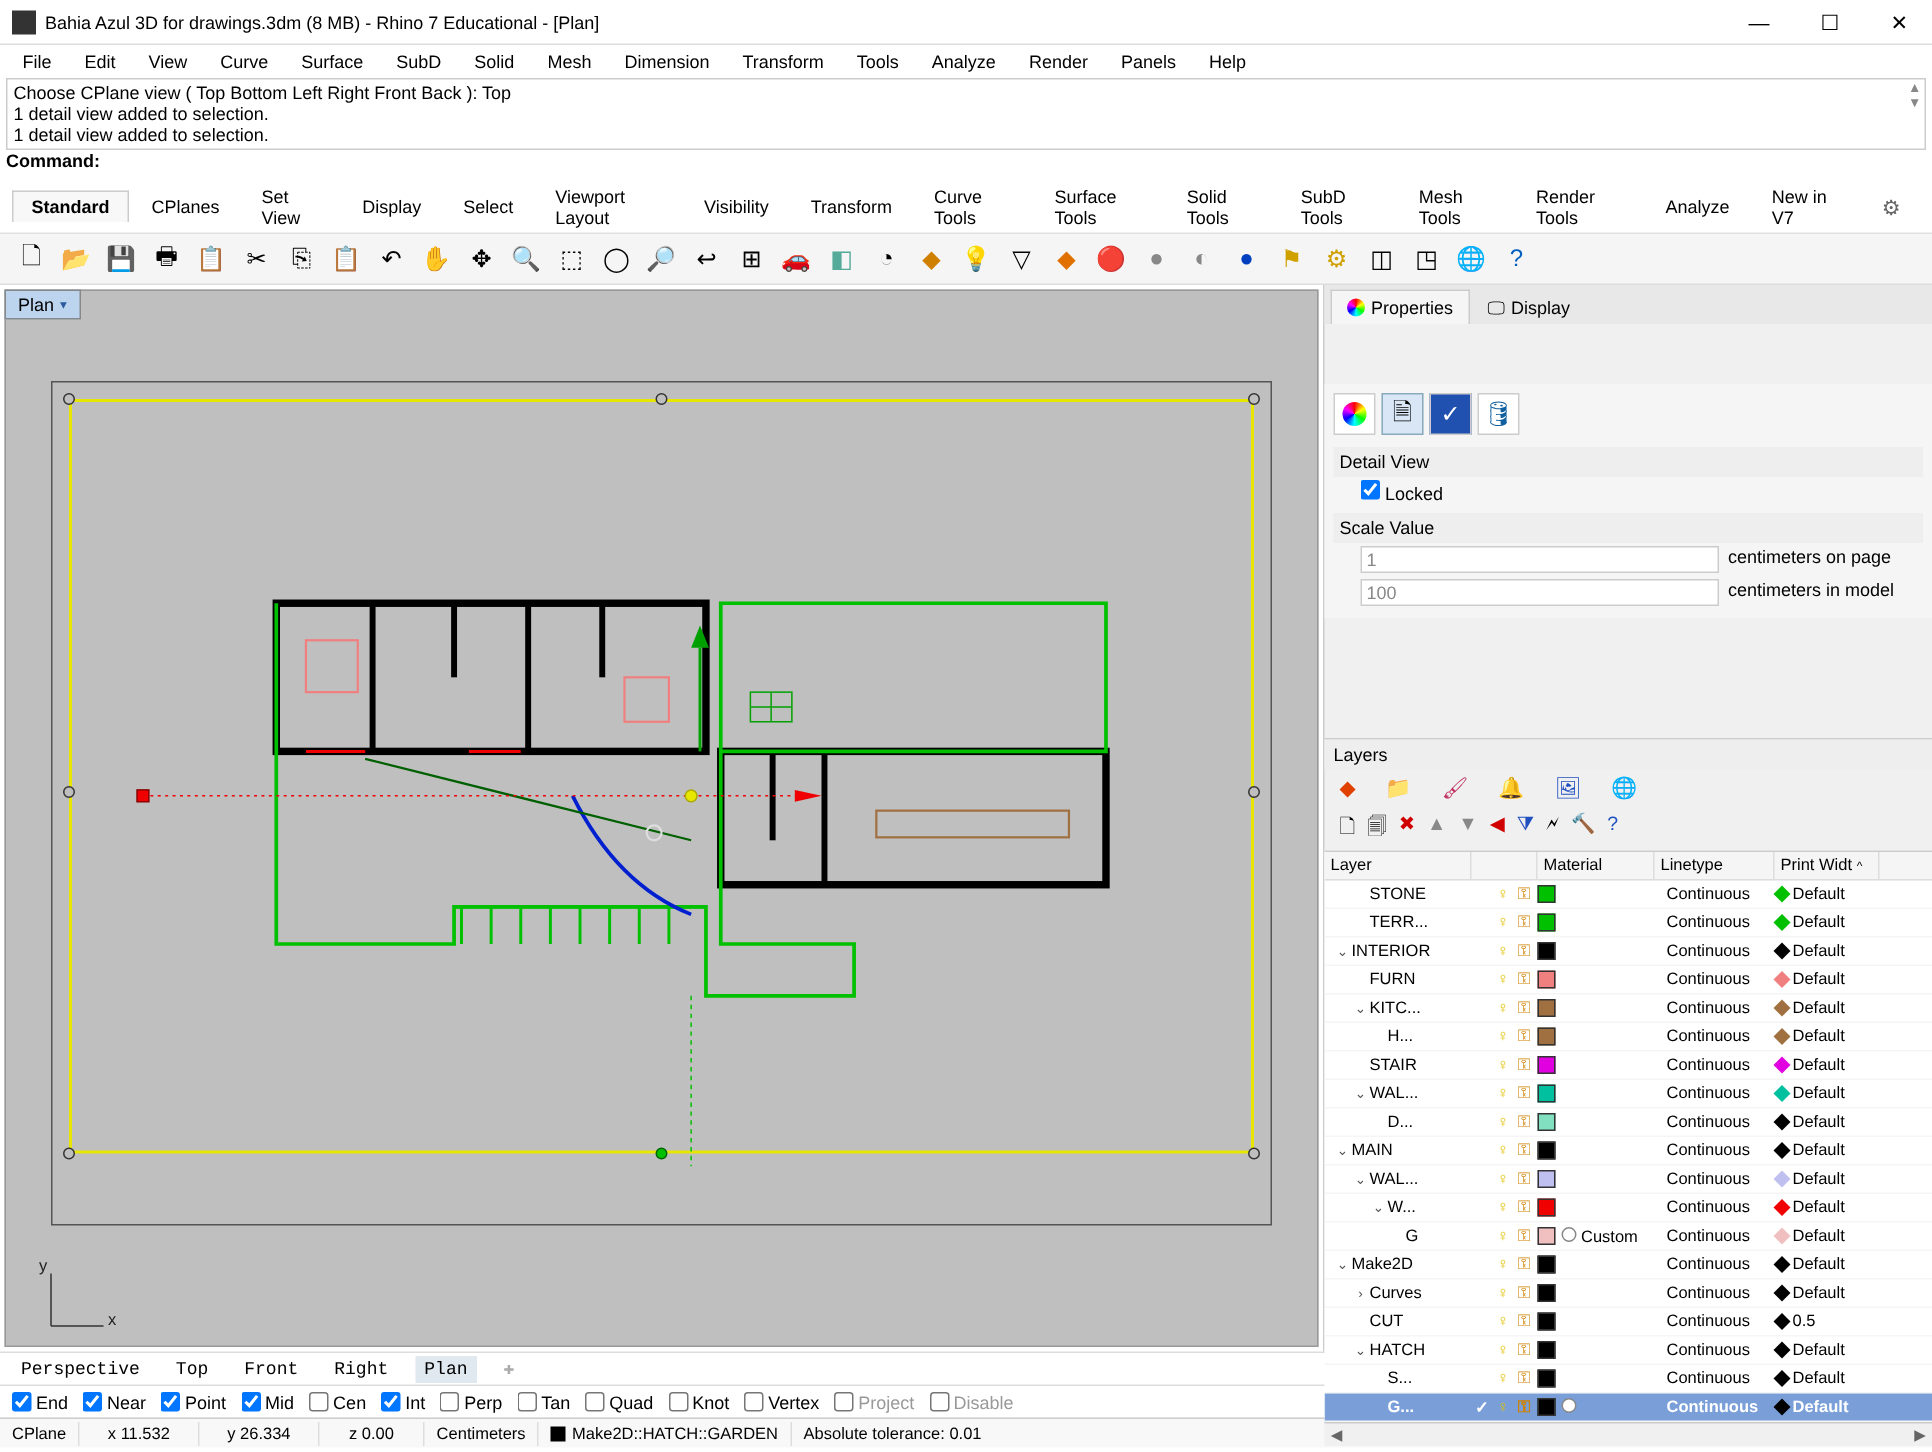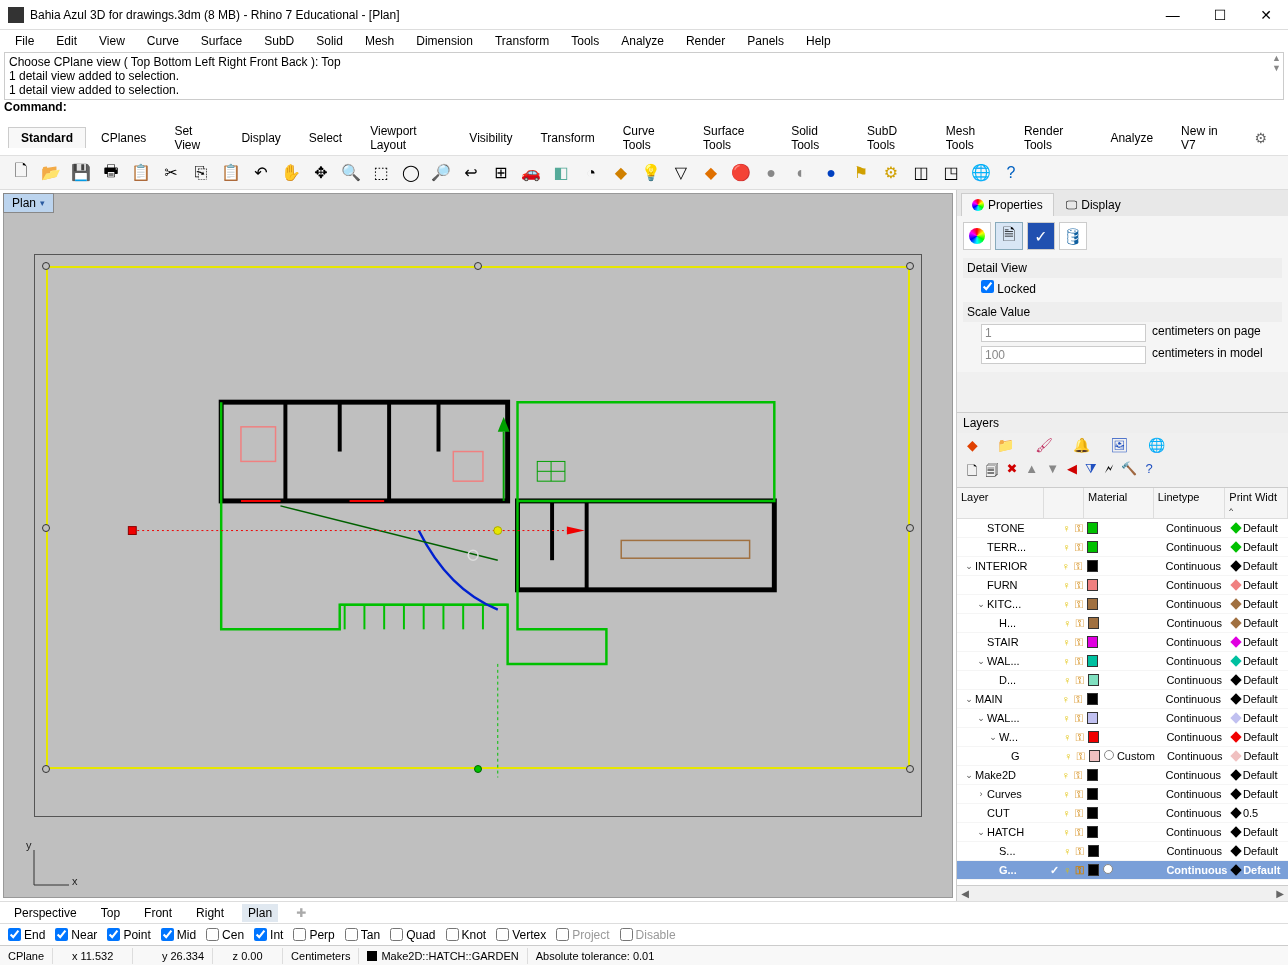--- a/index.html
+++ b/index.html
@@ -23,21 +23,21 @@
 .maintoolbar { height: 34px; display: flex; align-items: center; padding: 2px 8px; gap: 4px; background: #f5f5f5; border-bottom:1px solid #ddd;}
 .maintoolbar .tbtn { width: 26px; height: 26px; display: flex; align-items: center; justify-content: center; font-size: 16px; cursor: pointer; border-radius:3px; }
 .workarea { display: flex; height: 711px; }
 .viewport { flex: 1; background: #bfbfbf; position: relative; margin: 3px; border: 1px solid #999; }
 .viewport-tab { position: absolute; top: -1px; left: -1px; background: #bcd4ee; padding: 2px 8px; font-size: 12px; color: #000; display:flex; align-items:center; gap:4px; border:1px solid #888;}
 .viewport-tab::after { content: "▾"; font-size: 9px; color: #2a5aa0; }
 .drawing { position: absolute; top: 60px; left: 30px; right: 30px; bottom: 80px; }
 .yellowframe { position: absolute; top: 12px; left: 12px; right: 12px; bottom: 48px; border: 2px solid #e6e600; }
 .handle { position: absolute; width: 8px; height: 8px; border: 1px solid #333; background: #bfbfbf; border-radius: 50%; }
 .axis { position: absolute; bottom: 0; left: 20px; font-size: 11px; color:#222; }
-.rightpanels { width: 332px; display: flex; flex-direction: column; background: #f0f0f0; border-left: 1px solid #ccc; }
+.rightpanels { width: 406px; display: flex; flex-direction: column; background: #f0f0f0; border-left: 1px solid #ccc; gap: 40px; }
 .panel-tabs { display: flex; padding: 3px 4px 0 4px; gap: 2px; background: #e8e8e8; }
 .panel-tabs div { padding: 4px 10px; font-size: 12px; display: flex; align-items: center; gap: 4px; cursor:pointer; }
 .panel-tabs div.active { background: #f5f5f5; border: 1px solid #ccc; border-bottom: none; }
 .props-body { padding: 6px; background: #f5f5f5; }
 .props-icons { display: flex; gap: 4px; margin-bottom: 8px; }
 .props-icons div { width: 28px; height: 28px; border: 1px solid #ccc; display:flex; align-items:center; justify-content:center; font-size:16px; background:#fff;}
 .props-icons div.sel { background:#d8e6f5; border-color:#8ab; }
 .section-hdr { background: #eee; padding: 3px 4px; font-size: 12px; margin-top:4px; }
 .proprow { display: flex; align-items: flex-start; padding: 2px 6px 2px 18px; font-size: 12px; }
 .proprow input[type=text] { flex:1; border:1px solid #ccc; padding:1px 3px; font-size:12px; background:#fff; color:#888;}
@@ -54,21 +54,21 @@
 .lgrow .name { display:flex; align-items:center; overflow:hidden; white-space:nowrap;}
 .lgrow .bulb { width:14px; text-align:center; color:#e0c000;}
 .lgrow .lock { width:14px; text-align:center; color:#d08000;}
 .lgrow .csw { width:12px; height:12px; border:1px solid #333; margin:0 2px;}
 .lgrow .mat { width:70px; padding-left:2px;}
 .lgrow .lt { width:75px; padding-left:2px;}
 .lgrow .pw { width:62px; display:flex; align-items:center; gap:3px;}
 .lgrow .pw .dia { width:8px; height:8px; transform:rotate(45deg); }
 .exp { width:12px; display:inline-block; text-align:center; color:#555; font-size:9px;}
 .bottomtabs { height: 22px; display:flex; align-items:center; padding: 0 8px; gap: 12px; font-size: 12px; border-top:1px solid #ddd;}
-.bottomtabs span { cursor:pointer; padding:2px 6px;}
+.bottomtabs span { cursor:pointer; padding:2px 6px;font-family:Liberation Mono, monospace;}
 .bottomtabs span.active { background:#e0e8f0; }
 .osnapbar { height: 22px; display:flex; align-items:center; padding: 0 8px; gap: 10px; font-size: 12px; border-top:1px solid #ddd;}
 .osnapbar label { display:flex; align-items:center; gap:3px;}
 .statusbar { height: 20px; display:flex; align-items:center; font-size: 11px; border-top:1px solid #ccc; background:#f8f8f8;}
 .statusbar div { padding: 2px 8px; border-right:1px solid #ddd;}
 .statusbar div.active { background:#dce6d0; }
 .hsb { height:16px; background:#f0f0f0; border-top:1px solid #ccc; display:flex; align-items:center;}
 .hsb .arrow{width:16px;text-align:center;color:#666;font-size:10px;}
 </style>
 </head>
@@ -602,21 +602,21 @@
     <label><input type="checkbox" style="">Quad</label>
     <label><input type="checkbox" style="">Knot</label>
     <label><input type="checkbox" style="">Vertex</label>
     <label style="color: rgb(153, 153, 153);"><input type="checkbox" style="">Project</label>
     <label style="color: rgb(153, 153, 153);"><input type="checkbox" style="">Disable</label>
   </div>
 
 <div class="statusbar">
   <div>CPlane</div>
   <div style="width:80px;text-align:center">x 11.532</div>
-  <div style="width:80px;text-align:right">y 26.334</div>
+  <div style="width:80px;text-align:center">y 26.334</div>
   <div style="width:70px;text-align:center">z 0.00</div>
   <div>Centimeters</div>
   <div style="display:flex;align-items:center;gap:4px;">
       <span style="width:10px;height:10px;background:#000;display:inline-block;"></span>
       <span>Make2D::HATCH::GARDEN</span>
     </div>
   <div style="border:none;">Absolute tolerance: 0.01</div>
 </div>
 
 </body></html>

